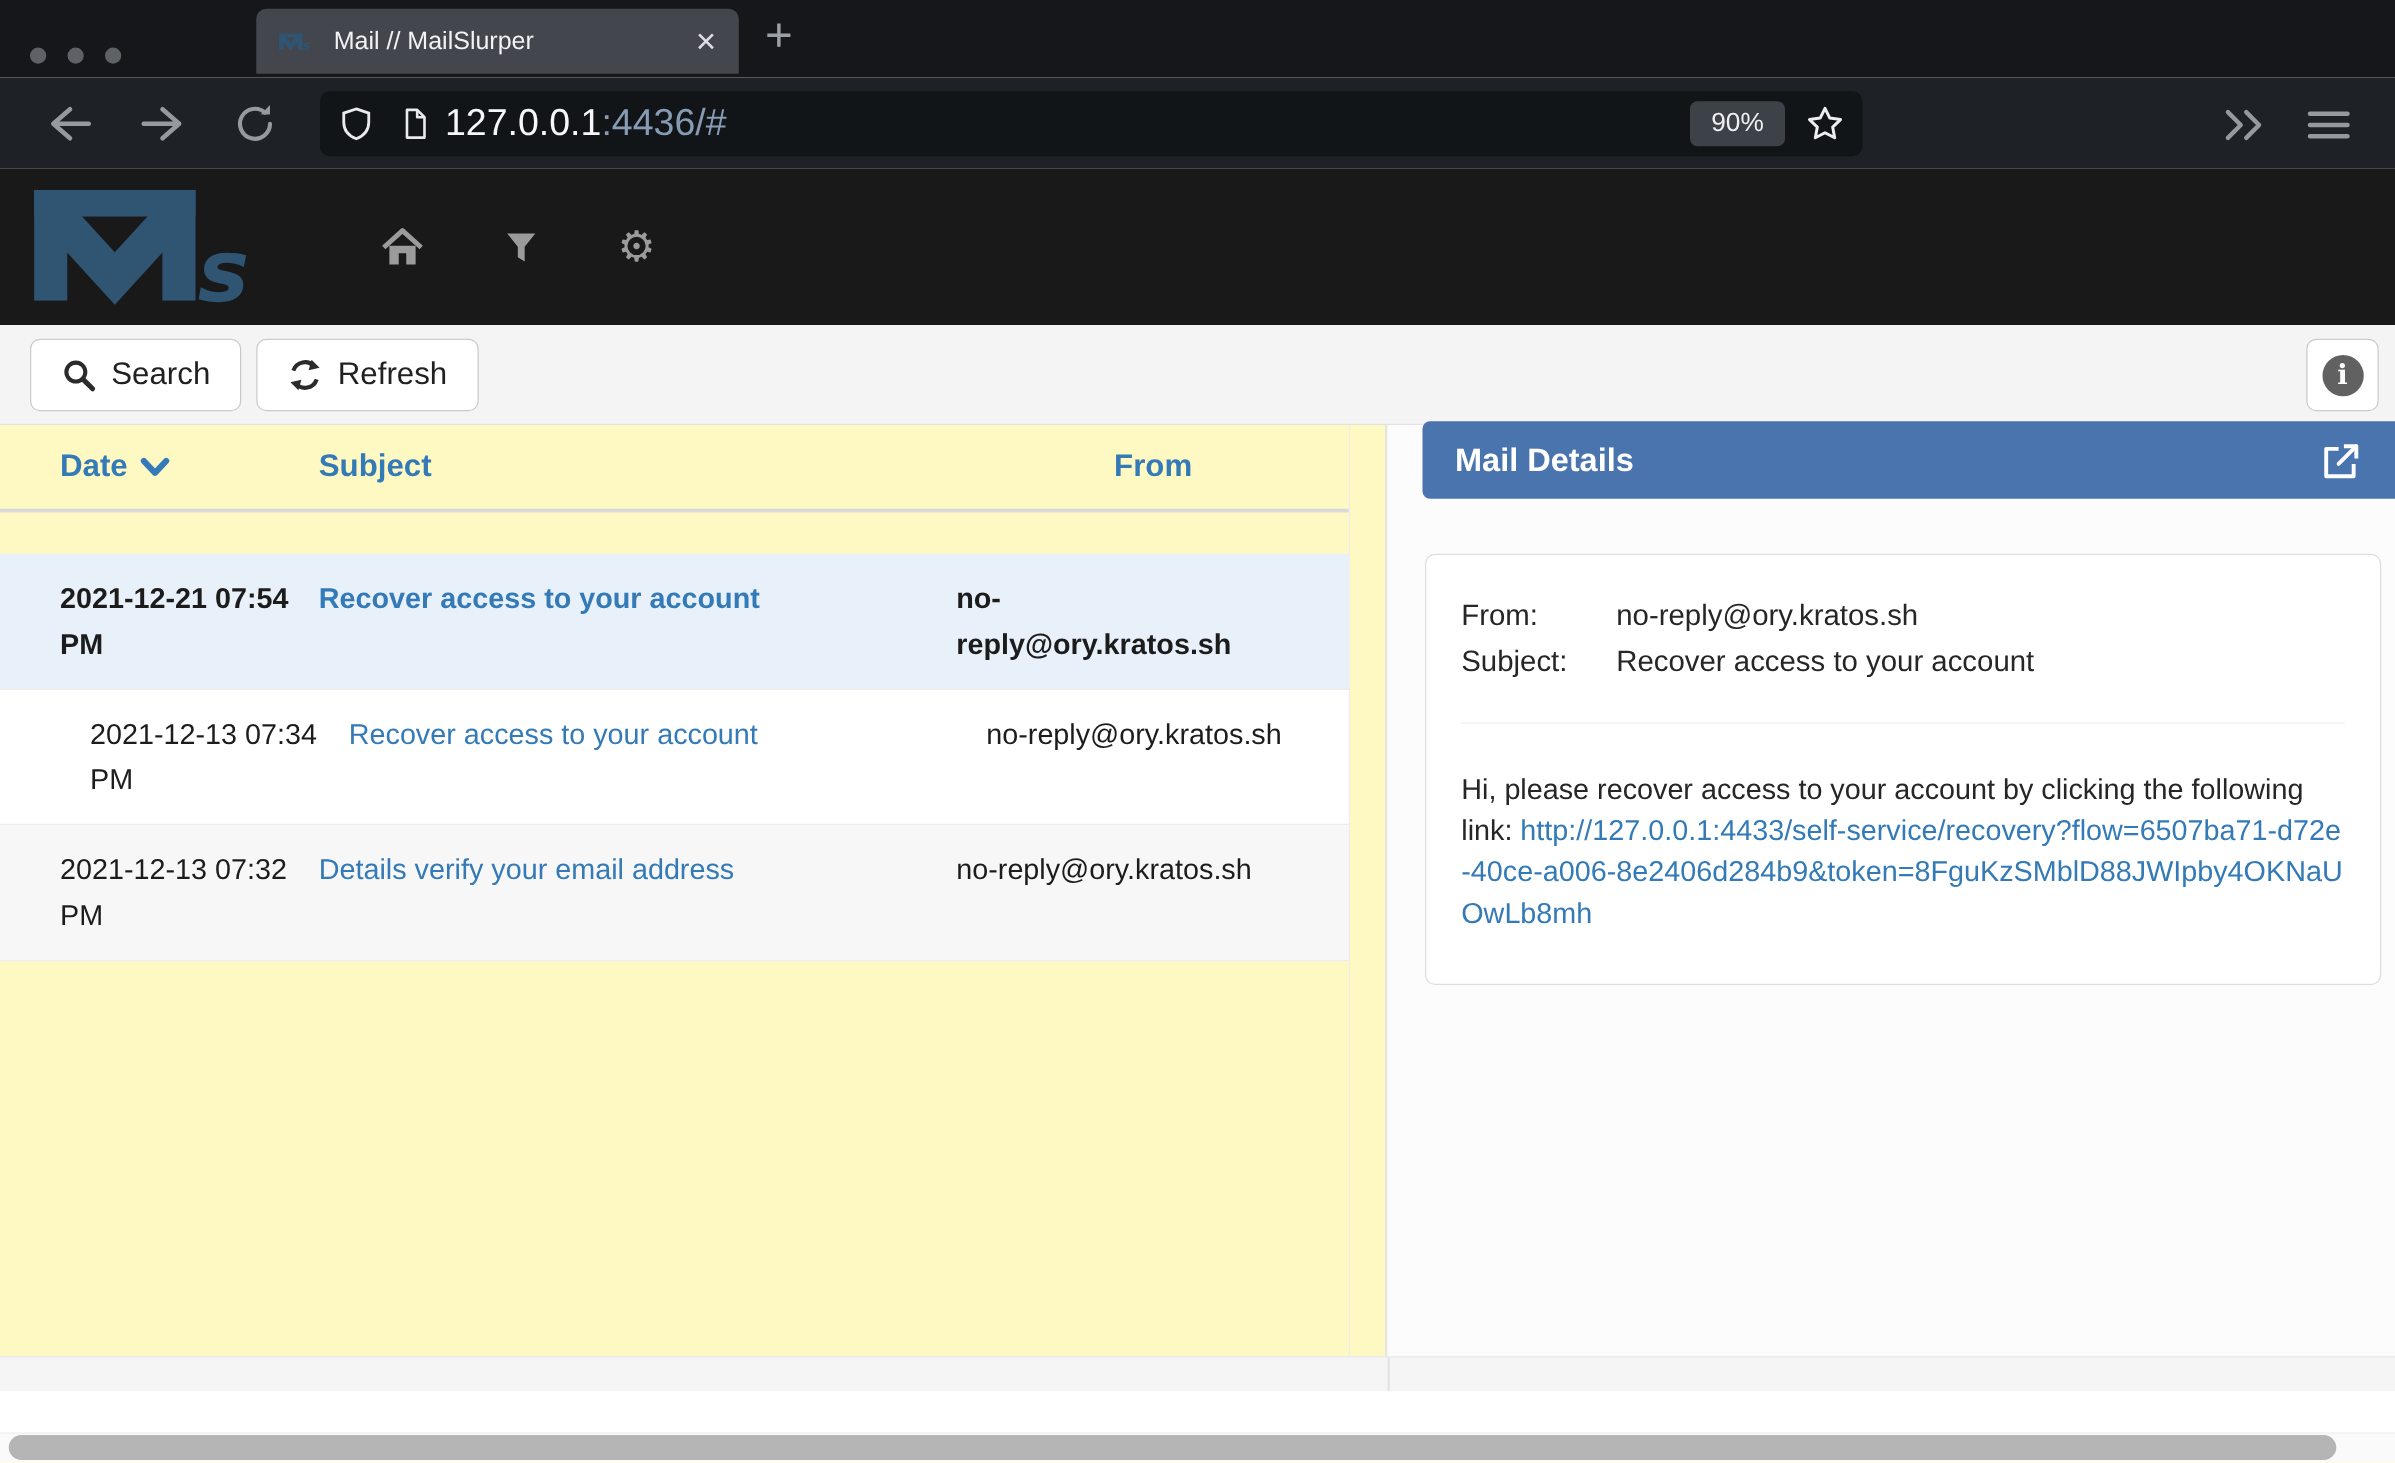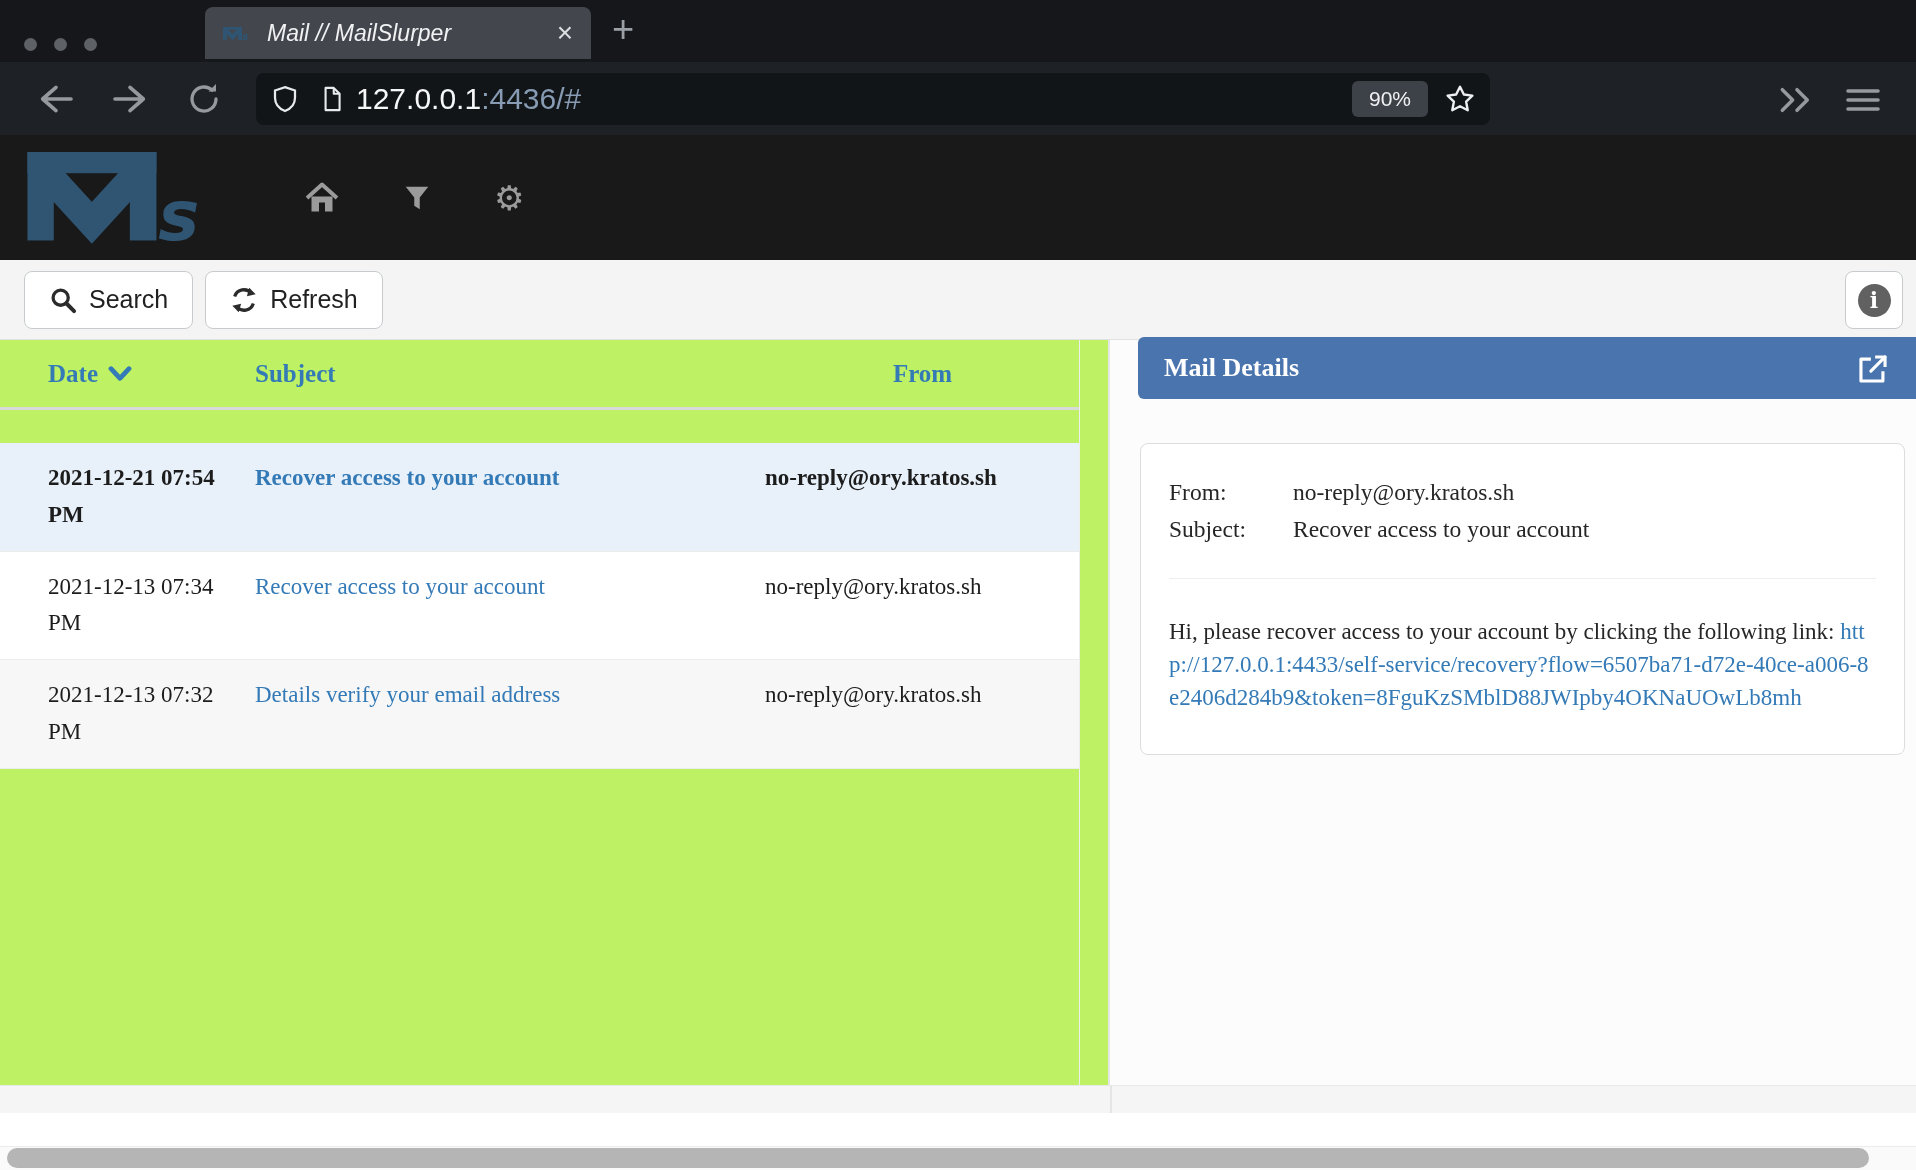--- a/index.html
+++ b/index.html
@@ -18,21 +18,21 @@
   body{font-family:"Liberation Sans","DejaVu Sans",sans-serif;background:#fff;position:relative;}
   .screen{width:1916px;height:1170px;position:relative;}
 
   
   .tabstrip{height:62px;background:var(--chrome-dark);position:relative;}
   .win-dots{position:absolute;left:24px;top:38px;display:flex;gap:17px;}
   .win-dots i{width:13px;height:13px;border-radius:50%;background:#5e6166;display:block;}
   .tab{position:absolute;left:205px;top:7px;width:386px;height:52px;background:#43464d;
        border-radius:8px 8px 0 0;display:flex;align-items:center;padding:0 18px;gap:14px;}
   .favicon{width:30px;height:15px;flex:0 0 auto;}
-  .tab-title{color:#f1f2f4;font-size:23px;white-space:nowrap;flex:1;font-style:italic;}
+  .tab-title{color:#f1f2f4;font-size:20px;white-space:nowrap;flex:1;}
   .tab-close{color:#dcdee1;font-size:28px;line-height:1;margin-left:8px;}
   .newtab{position:absolute;left:612px;top:10px;color:#9aa0a6;font-size:38px;font-weight:300;line-height:1;}
 
   
   .navbar{height:73px;background:var(--nav-dark);position:relative;}
   .nav-ic{position:absolute;top:20px;color:var(--icon-gray);}
   .urlbar{position:absolute;left:256px;top:11px;width:1234px;height:52px;background:var(--field-dark);
           border-radius:8px;display:flex;align-items:center;padding:0 14px;}
   .url-text{font-size:30px;margin-left:10px;white-space:nowrap;}
   .url-host{color:#f6f7f9;}
@@ -53,38 +53,38 @@
   .btn{height:58px;background:#fff;border:1px solid #c8cbce;border-radius:8px;display:flex;
        align-items:center;gap:12px;padding:0 24px;font-size:25px;color:#212121;cursor:pointer;
        font-family:inherit;}
   .btn svg{color:#2b2b2b;}
   .info-btn{position:absolute;right:13px;top:11px;width:58px;height:58px;justify-content:center;padding:0;}
   .info-dot{width:33px;height:33px;border-radius:50%;background:#616161;color:#fff;display:flex;
             align-items:center;justify-content:center;font-size:22px;font-weight:bold;
             font-family:"DejaVu Serif",serif;}
 
   
-  .main{height:745px;display:flex;background:#bef264;font-family:Liberation Serif, serif;}
+  .main{height:745px;display:flex;background:#fef9c3;}
   .left{width:1110px;border-right:2px solid #e5e5e5;position:relative;}
   .left::after{content:"";position:absolute;right:28px;top:0;bottom:0;width:1px;background:#ededed;}
   .right{flex:1;background:#fcfcfc;position:relative;}
 
   
   .thead{display:grid;grid-template-columns:255px 510px 1fr;height:70px;align-items:center;
          border-bottom:3px solid #d9d9d9;margin-right:28px;}
   .th{color:var(--link-blue);font-weight:bold;font-size:25px;}
   .th-date{padding-left:48px;display:flex;align-items:center;gap:10px;}
   .th-subject{padding-left:0;}
   .th-from{text-align:center;}
   .tbody{margin-top:33px;margin-right:28px;}
   .trow{display:grid;grid-template-columns:255px 510px 1fr;padding:17px 0;font-size:23px;
         color:#1c1c1c;border-bottom:1px solid #ececec;line-height:1.6;background:#fff;cursor:pointer;}
   .trow:nth-child(odd){background:#f7f7f7;}
   .trow.selected{background:var(--sel-row);font-weight:bold;}
-  .trow.selected + .trow{background:#fff;}
+  .trow.selected + .trow{background:#fff;padding-left:24px;}
   .cell-date{padding-left:48px;width:255px;}
   .cell-date span{display:inline-block;max-width:200px;}
   .cell-subject a{color:var(--link-blue);text-decoration:none;}
   .cell-from span{display:inline-block;max-width:250px;overflow-wrap:break-word;}
 
   
   .details-header{margin-top:-3px;margin-left:28px;height:62px;background:var(--header-blue);
                   border-radius:6px 0 0 6px;display:flex;align-items:center;color:#fff;position:relative;}
   .details-title{font-size:26px;font-weight:bold;margin-left:26px;}
   .ext-icon{position:absolute;right:26px;top:15px;color:#fff;}

